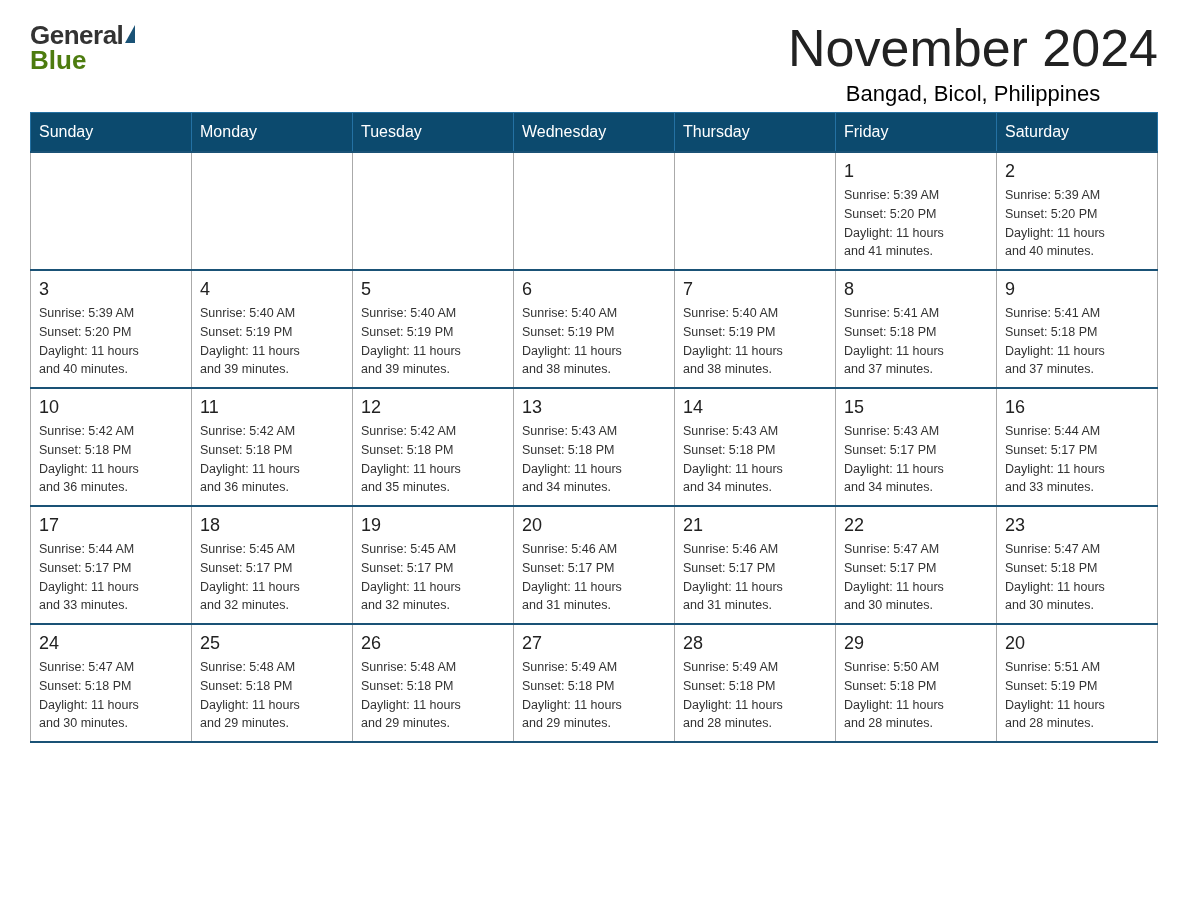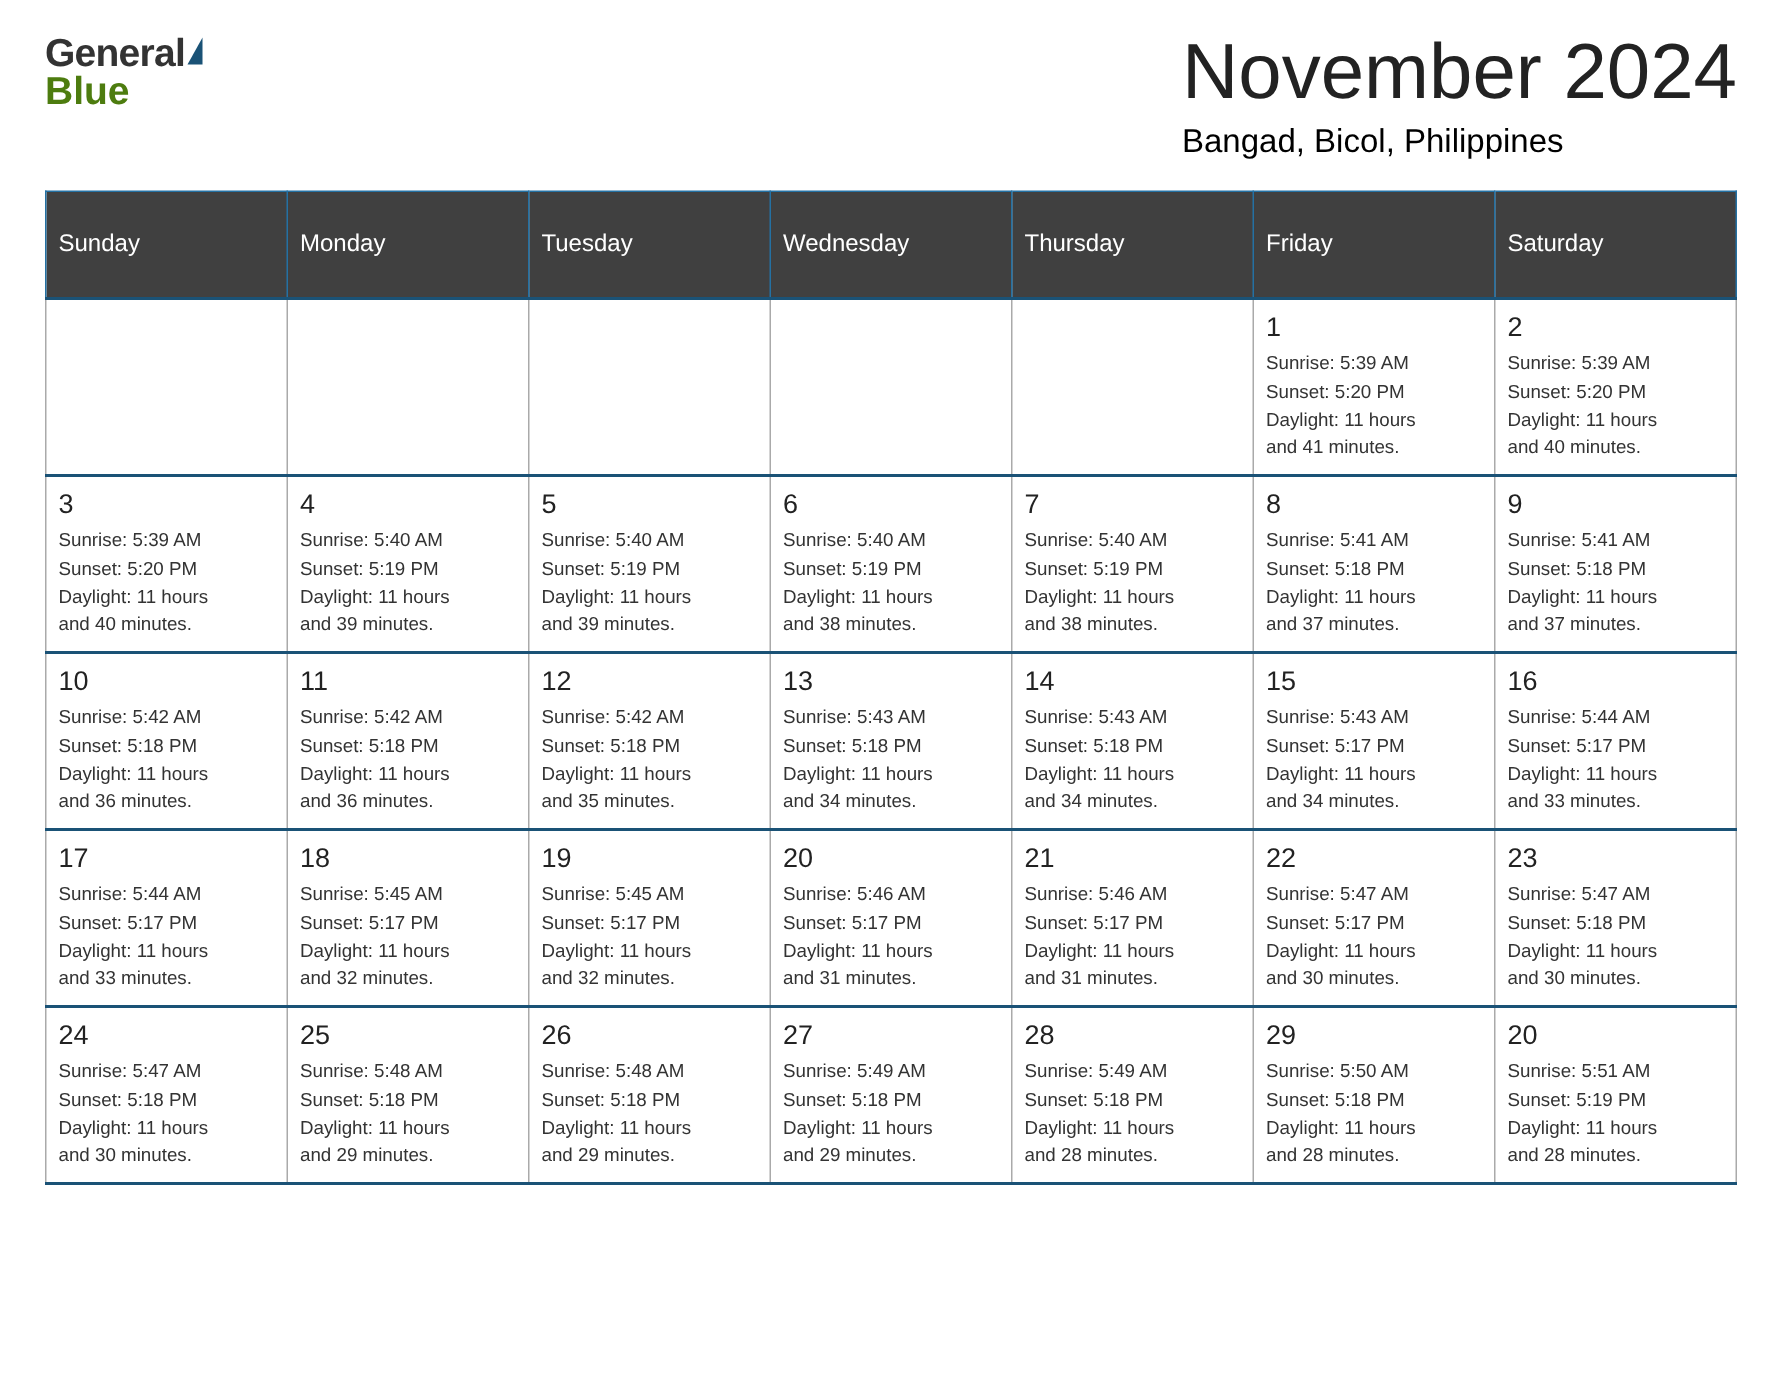--- a/index.html
+++ b/index.html
@@ -8,21 +8,21 @@
       background: #fff;
       color: #222;
       width: 1188px;
       min-height: 918px;
       padding: 20px 30px;
     }
     .header {
       display: flex;
       justify-content: space-between;
       align-items: flex-start;
-      margin-bottom: 20px;
+      margin-bottom: 5px;
     }
     .logo {
       display: flex;
       flex-direction: column;
       align-items: flex-start;
     }
     .logo-top {
       display: flex;
       align-items: center;
     }
@@ -40,42 +40,42 @@
       margin-left: 2px;
       margin-top: -4px;
     }
     .logo-subtitle {
       font-size: 26px;
       font-weight: bold;
       color: #4d7c0f;
       margin-top: -6px;
     }
     .title-section {
-      text-align: left;
+      text-align: center;
     }
     .month-title {
       font-size: 52px;
       font-weight: normal;
       color: #222;
       line-height: 1.1;
     }
     .location-title {
       font-size: 22px;
       color: #000000;
       margin-top: 4px;
     }
     .calendar {
       width: 100%;
       border-collapse: collapse;
       border: 1px solid #999;
     }
     .calendar th {
-      background-color: #404040;
+      background-color: #0c4a6e;
       color: #fff;
-      padding: 26px 8px;
+      padding: 10px 8px;
       font-size: 16px;
       font-weight: normal;
       text-align: left;
       border: 1px solid #2471a3;
     }
     .calendar td {
       vertical-align: top;
       padding: 8px;
       border: 1px solid #aaa;
       width: 14.28%;

